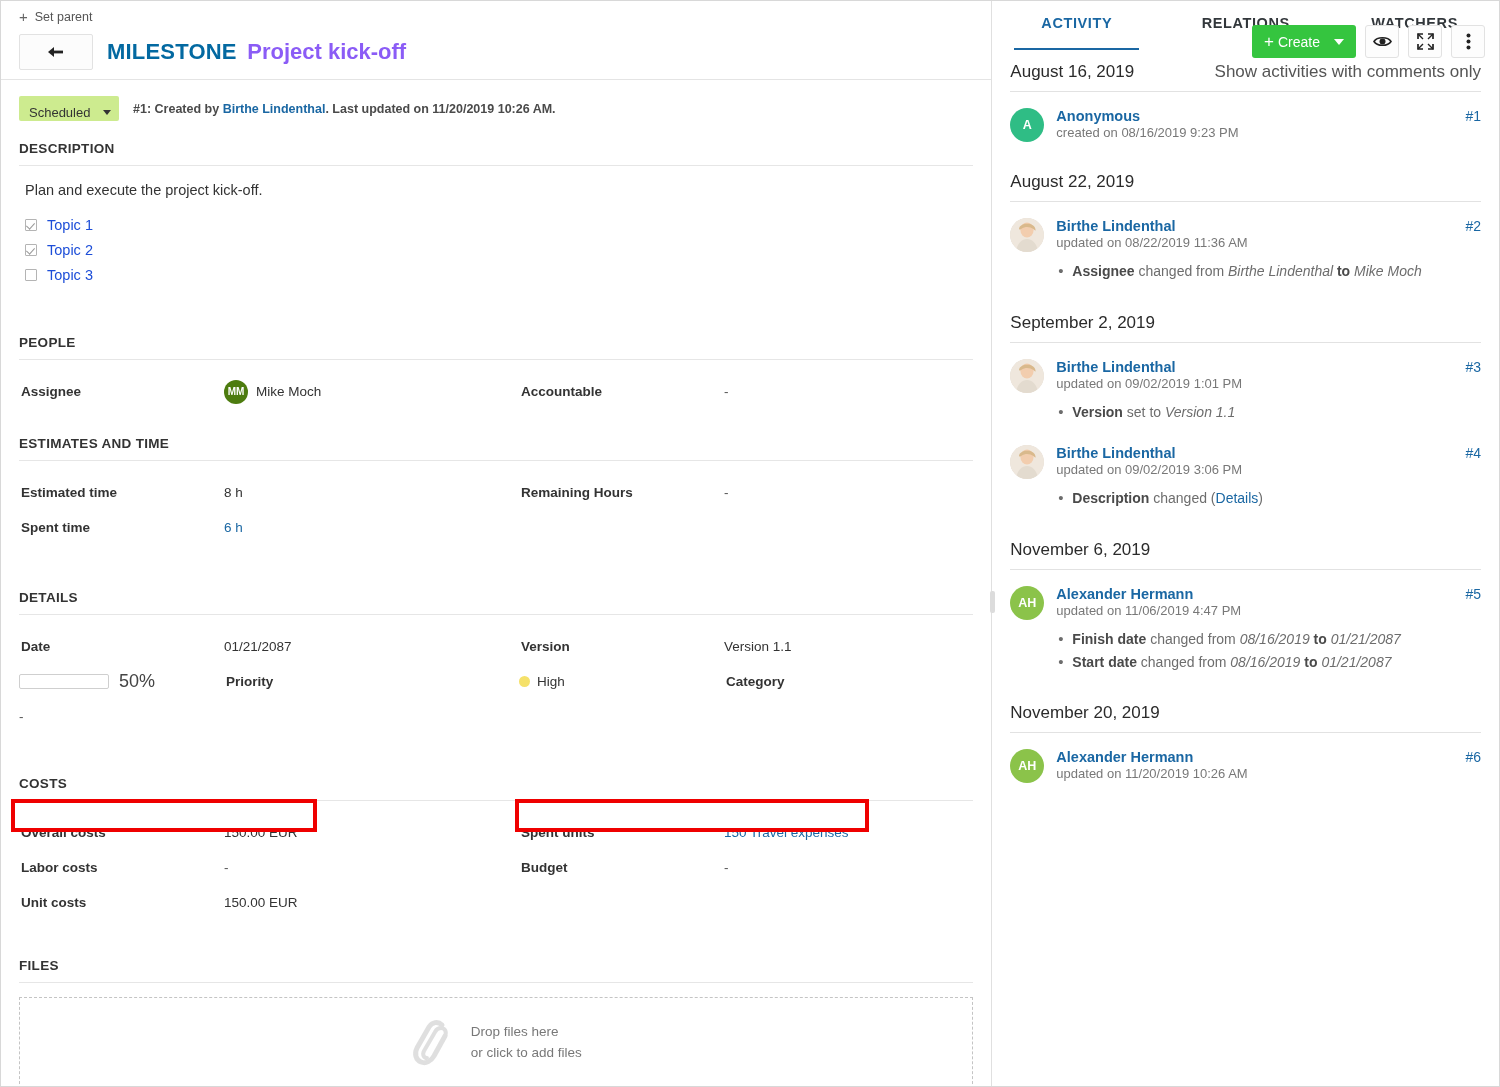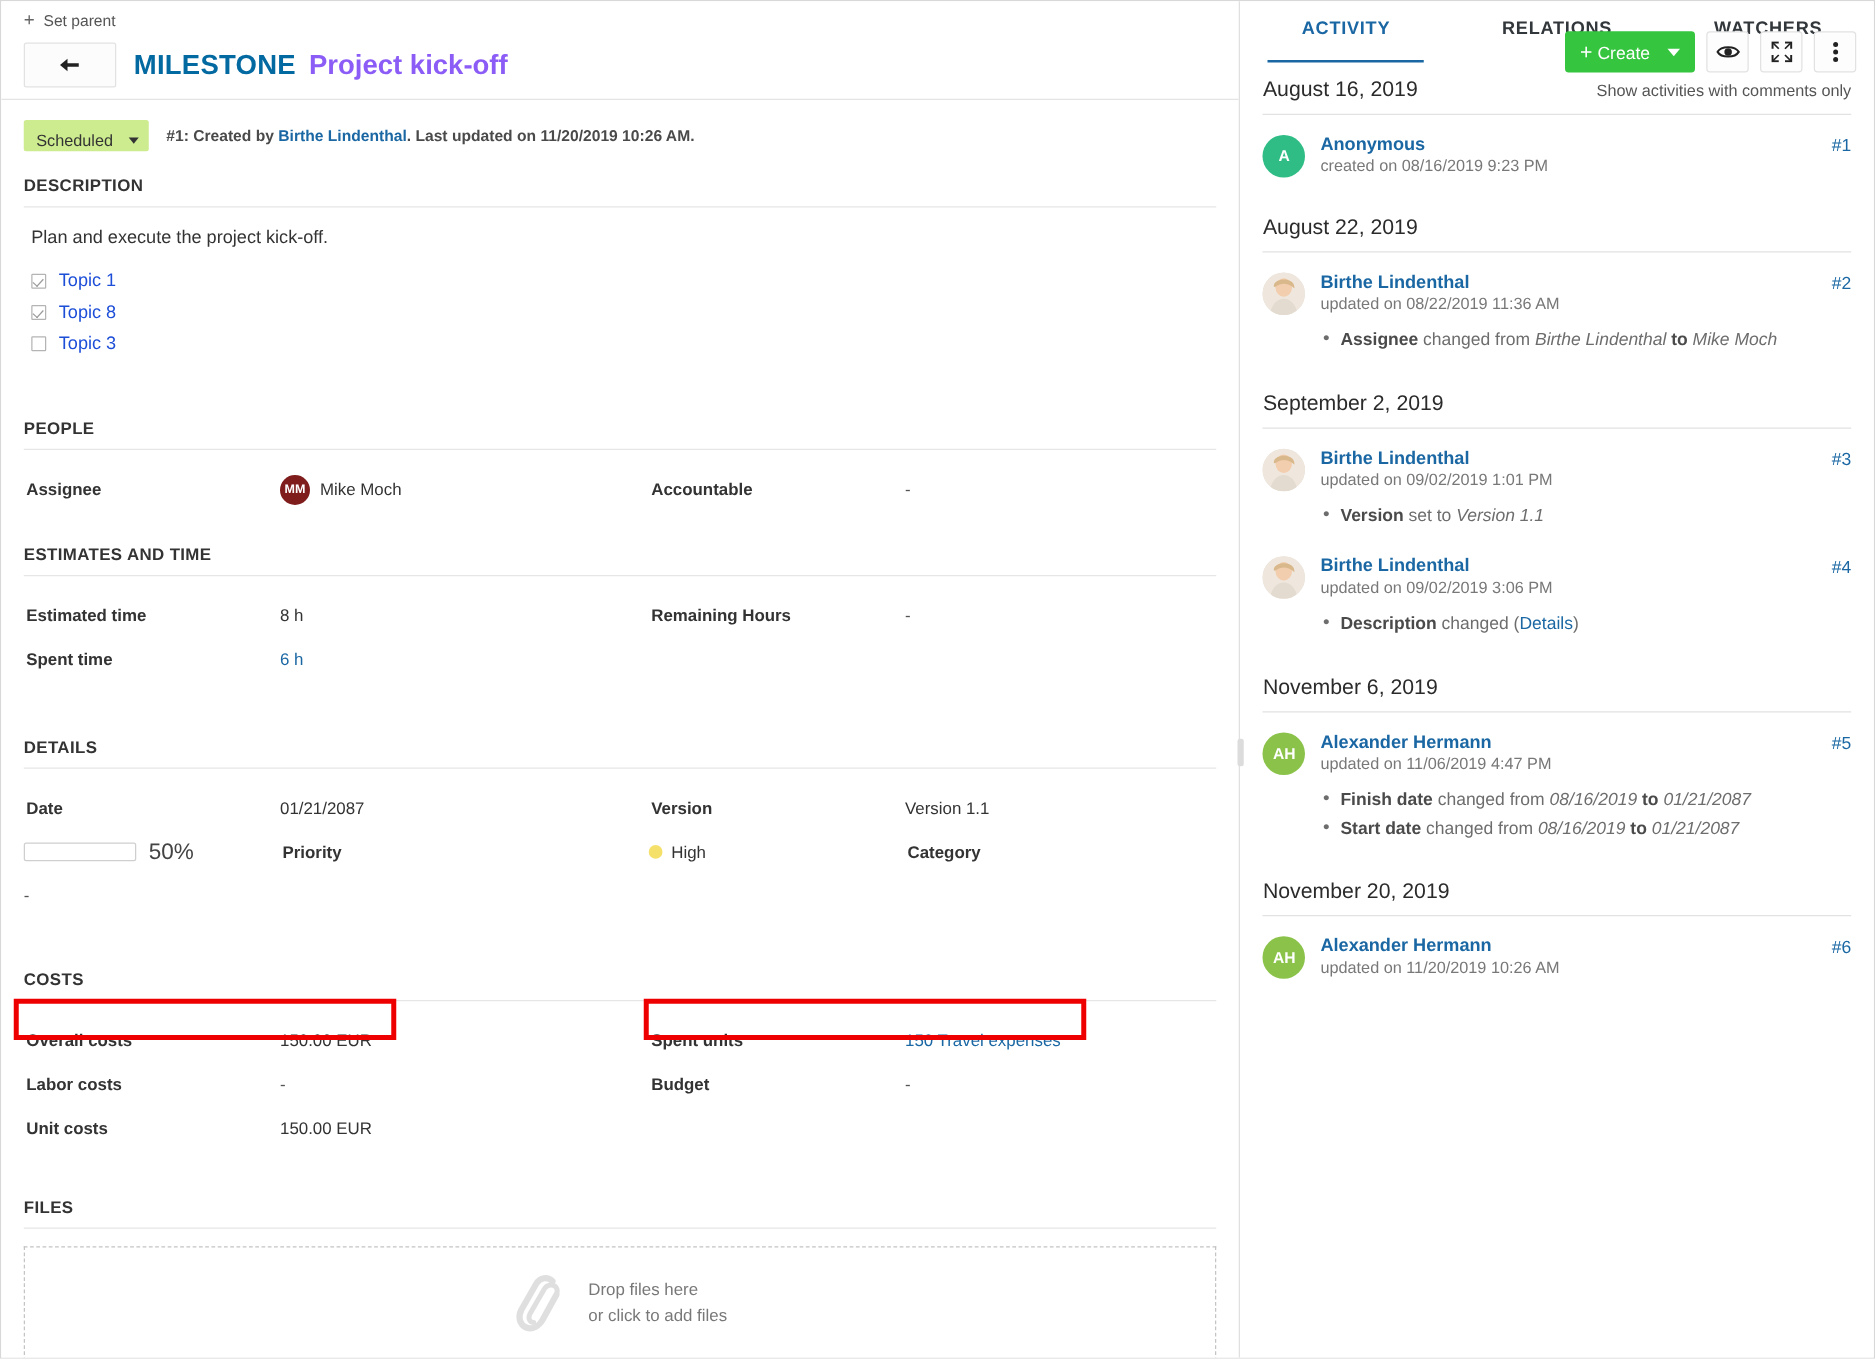--- a/index.html
+++ b/index.html
@@ -149,21 +149,21 @@
   }
   .attr-value {
     font-size: 13.5px; color: #333;
     padding: 7px 0; height: 35px; display:flex; align-items:center;
   }
   .attr-value.link { color: #1a67a3; cursor: pointer; }
   .attr-value.dash { color: #555; }
 
   .avatar-sm {
     width: 24px; height: 24px; border-radius: 50%;
-    background: #7f1d1d; color: #fff;
+    background: #4d7c0f; color: #fff;
     font-size: 10px; font-weight: 700;
     display:flex; align-items:center; justify-content:center;
     margin-right: 8px; flex:0 0 auto;
   }
   .progress-wrap { display:flex; align-items:center; gap: 10px; }
   .progress-bar {
     width: 90px; height: 15px; border:1px solid #cfcfcf;
     border-radius: 2px; background:#fff; overflow:hidden;
   }
   .progress-fill { height: 100%; background: #a9dba5; }
@@ -212,21 +212,21 @@
     content:""; position:absolute; left: 22px; right: 22px; bottom: 0;
     height: 2px; background: #1a67a3;
   }
   .activity-body { padding: 0 18px; }
   .act-daygroup { margin-top: 4px; }
   .day-head {
     display:flex; align-items: baseline; justify-content: space-between;
     padding: 8px 0 9px 0;
   }
   .day-title { font-size: 17px; color: #2b2b2b; }
-  .comments-toggle { font-size: 13px; color: #555; cursor: pointer; }
+  .comments-toggle { font-size: 17px; color: #555; cursor: pointer; }
   .day-rule { height:1px; background:#e2e2e2; margin-bottom: 16px; }
 
   .act-item { display: flex; gap: 12px; margin-bottom: 22px; position: relative;}
   .av {
     width: 34px; height: 34px; border-radius: 50%;
     flex: 0 0 auto; display:flex; align-items:center; justify-content:center;
     color:#fff; font-size: 12.5px; font-weight: 600;
     overflow: hidden;
   }
   .av.green { background: #2fbd85; }
@@ -301,21 +301,21 @@
         <div class="section-title">DESCRIPTION</div>
         <div class="section-rule"></div>
         <div class="desc-text">Plan and execute the project kick-off.</div>
         <div class="cb-list">
           <div class="cb-item">
             <span class="cb checked"></span>
             <span>Topic 1</span>
           </div>
           <div class="cb-item">
             <span class="cb checked"></span>
-            <span>Topic 8</span>
+            <span>Topic 2</span>
           </div>
           <div class="cb-item">
             <span class="cb"></span>
             <span>Topic 3</span>
           </div>
         </div>
       </div>
 
       <div style="margin-top:48px">
         <div class="section-title">PEOPLE</div>

